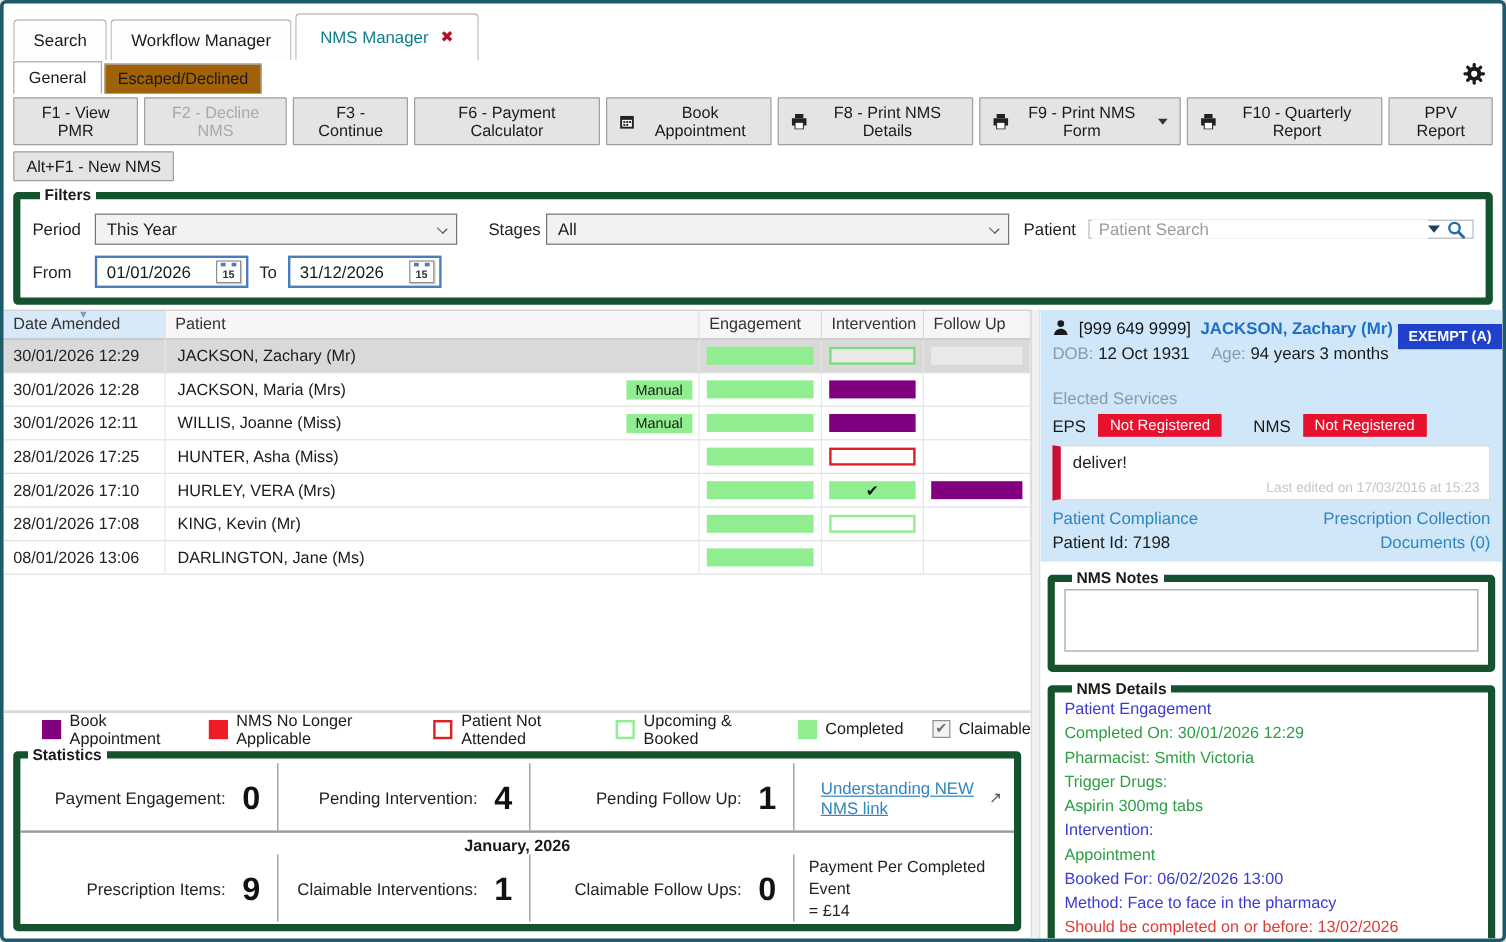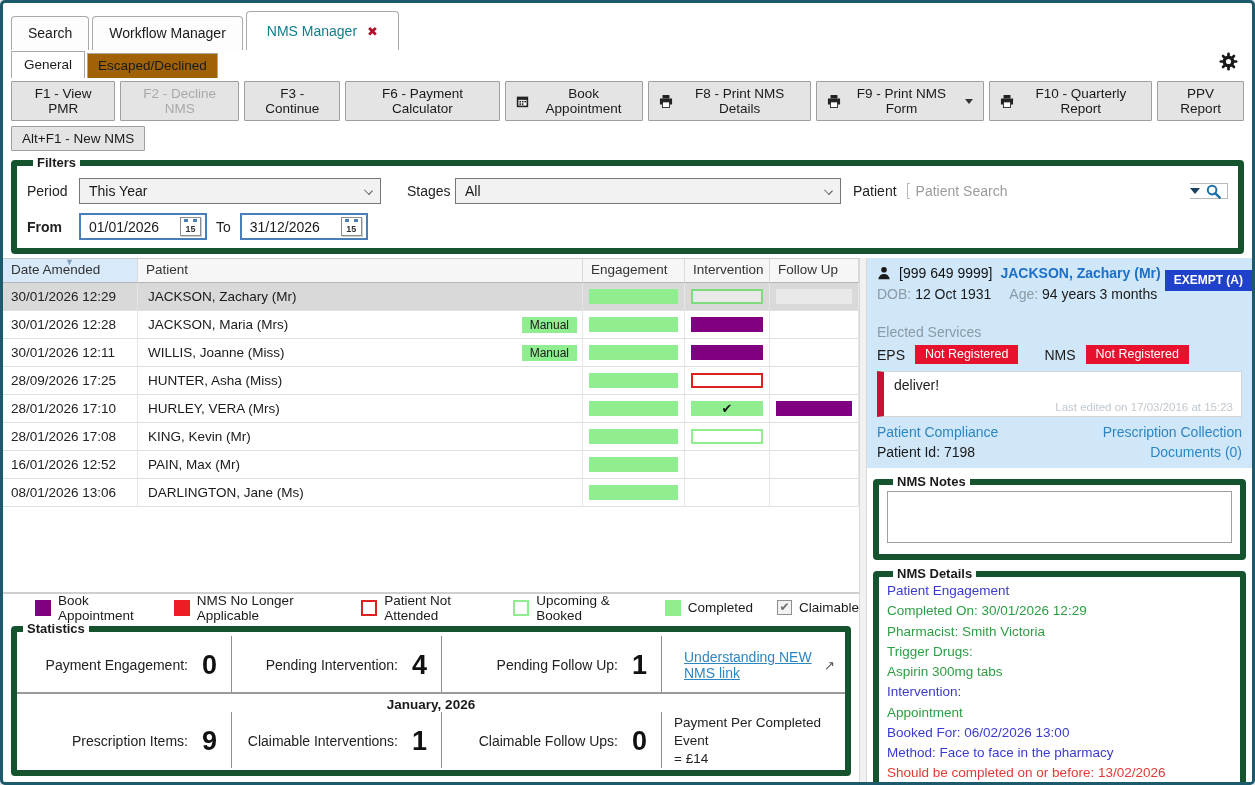--- a/index.html
+++ b/index.html
@@ -268,21 +268,21 @@
           <span class="pdd"></span>
           <span style="display:flex;">
             <svg width="15" height="15" viewBox="0 0 16 16">
                 <circle cx="6.5" cy="6.5" r="4.6" fill="none" stroke="#1c6ea4" stroke-width="2.1"></circle>
                 <line x1="10" y1="10" x2="14.6" y2="14.6" stroke="#1c6ea4" stroke-width="2.6" stroke-linecap="round"></line>
               </svg>
           </span>
         </div>
       </div>
       <div class="f-row" style="margin-top:9px;">
-        <span class="f-label" style="width:52px;font-weight:bold;">From</span>
+        <span class="f-label" style="width:52px;">From</span>
         <div class="dateinput">
           <span>01/01/2026</span>
           <span class="calpick">
               <span>15</span>
             </span>
         </div>
         <span class="f-label" style="margin:0 9px;">To</span>
         <div class="dateinput">
           <span>31/12/2026</span>
           <span class="calpick">
@@ -341,21 +341,21 @@
               </div>
               <div class="td">
                 <div class="bar completed"></div>
               </div>
               <div class="td">
                 <div class="bar booked"></div>
               </div>
               <div class="td"></div>
             </div>
             <div class="trow">
-              <div class="td date">28/09/2026 17:25</div>
+              <div class="td date">28/01/2026 17:25</div>
               <div class="td pat">
                 <span>HUNTER, Asha (Miss)</span>
               </div>
               <div class="td">
                 <div class="bar completed"></div>
               </div>
               <div class="td">
                 <div class="bar not-attended"></div>
               </div>
               <div class="td"></div>
@@ -379,31 +379,20 @@
               <div class="td date">28/01/2026 17:08</div>
               <div class="td pat">
                 <span>KING, Kevin (Mr)</span>
               </div>
               <div class="td">
                 <div class="bar completed"></div>
               </div>
               <div class="td">
                 <div class="bar upcoming"></div>
               </div>
-              <div class="td"></div>
-            </div>
-            <div class="trow">
-              <div class="td date">16/01/2026 12:52</div>
-              <div class="td pat">
-                <span>PAIN, Max (Mr)</span>
-              </div>
-              <div class="td">
-                <div class="bar completed"></div>
-              </div>
-              <div class="td"></div>
               <div class="td"></div>
             </div>
             <div class="trow">
               <div class="td date">08/01/2026 13:06</div>
               <div class="td pat">
                 <span>DARLINGTON, Jane (Ms)</span>
               </div>
               <div class="td">
                 <div class="bar completed"></div>
               </div>

